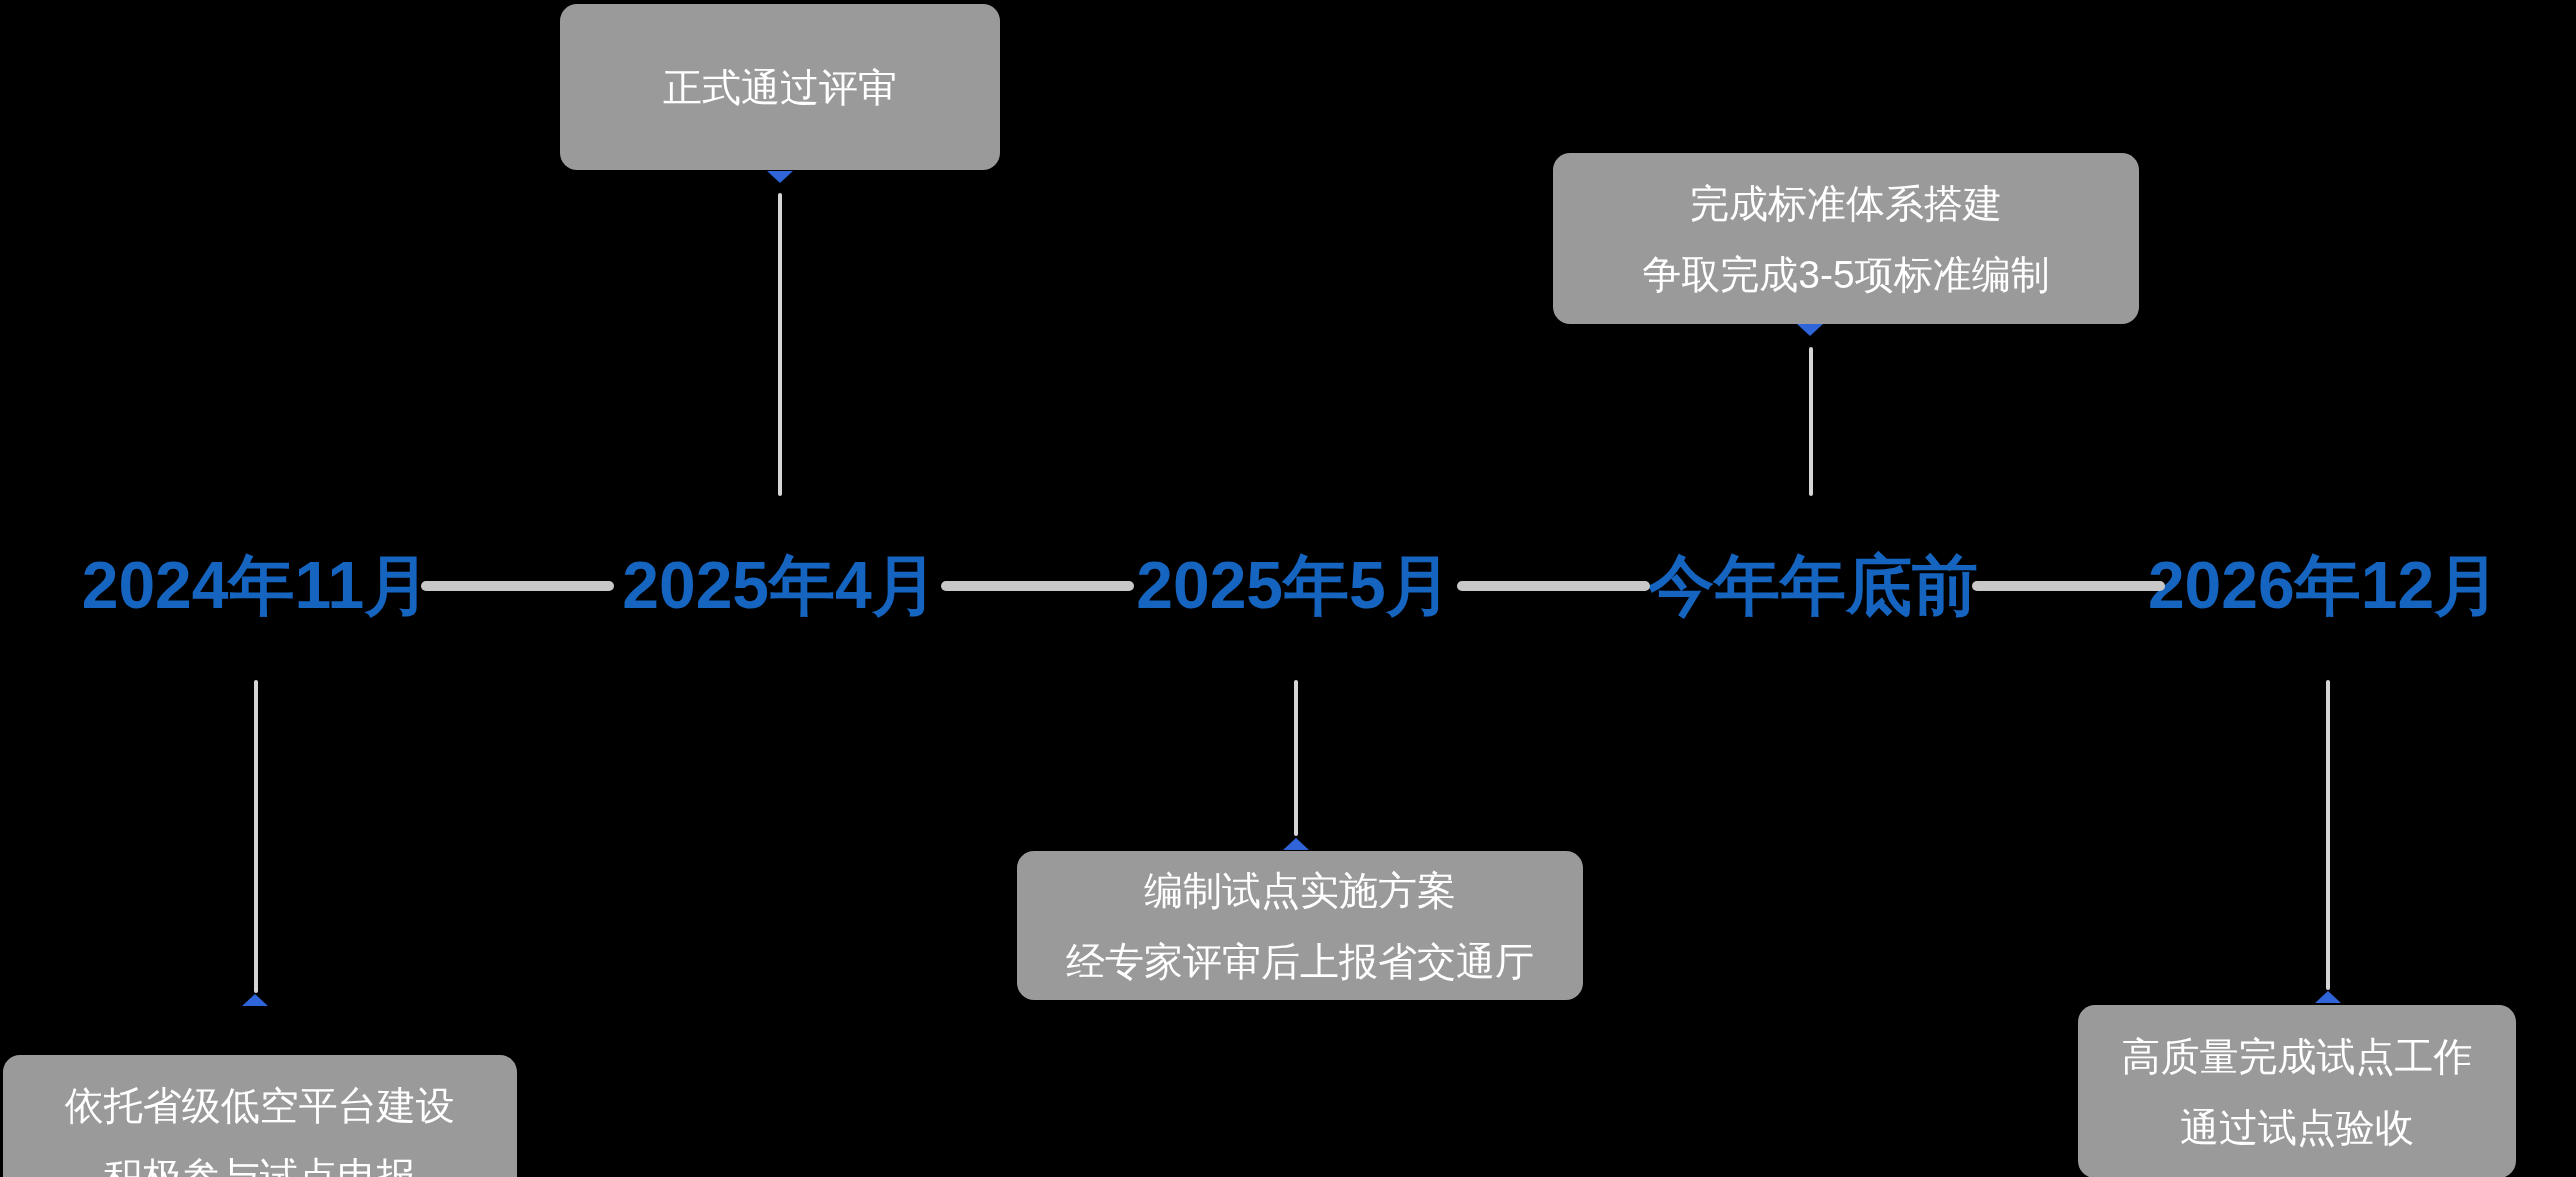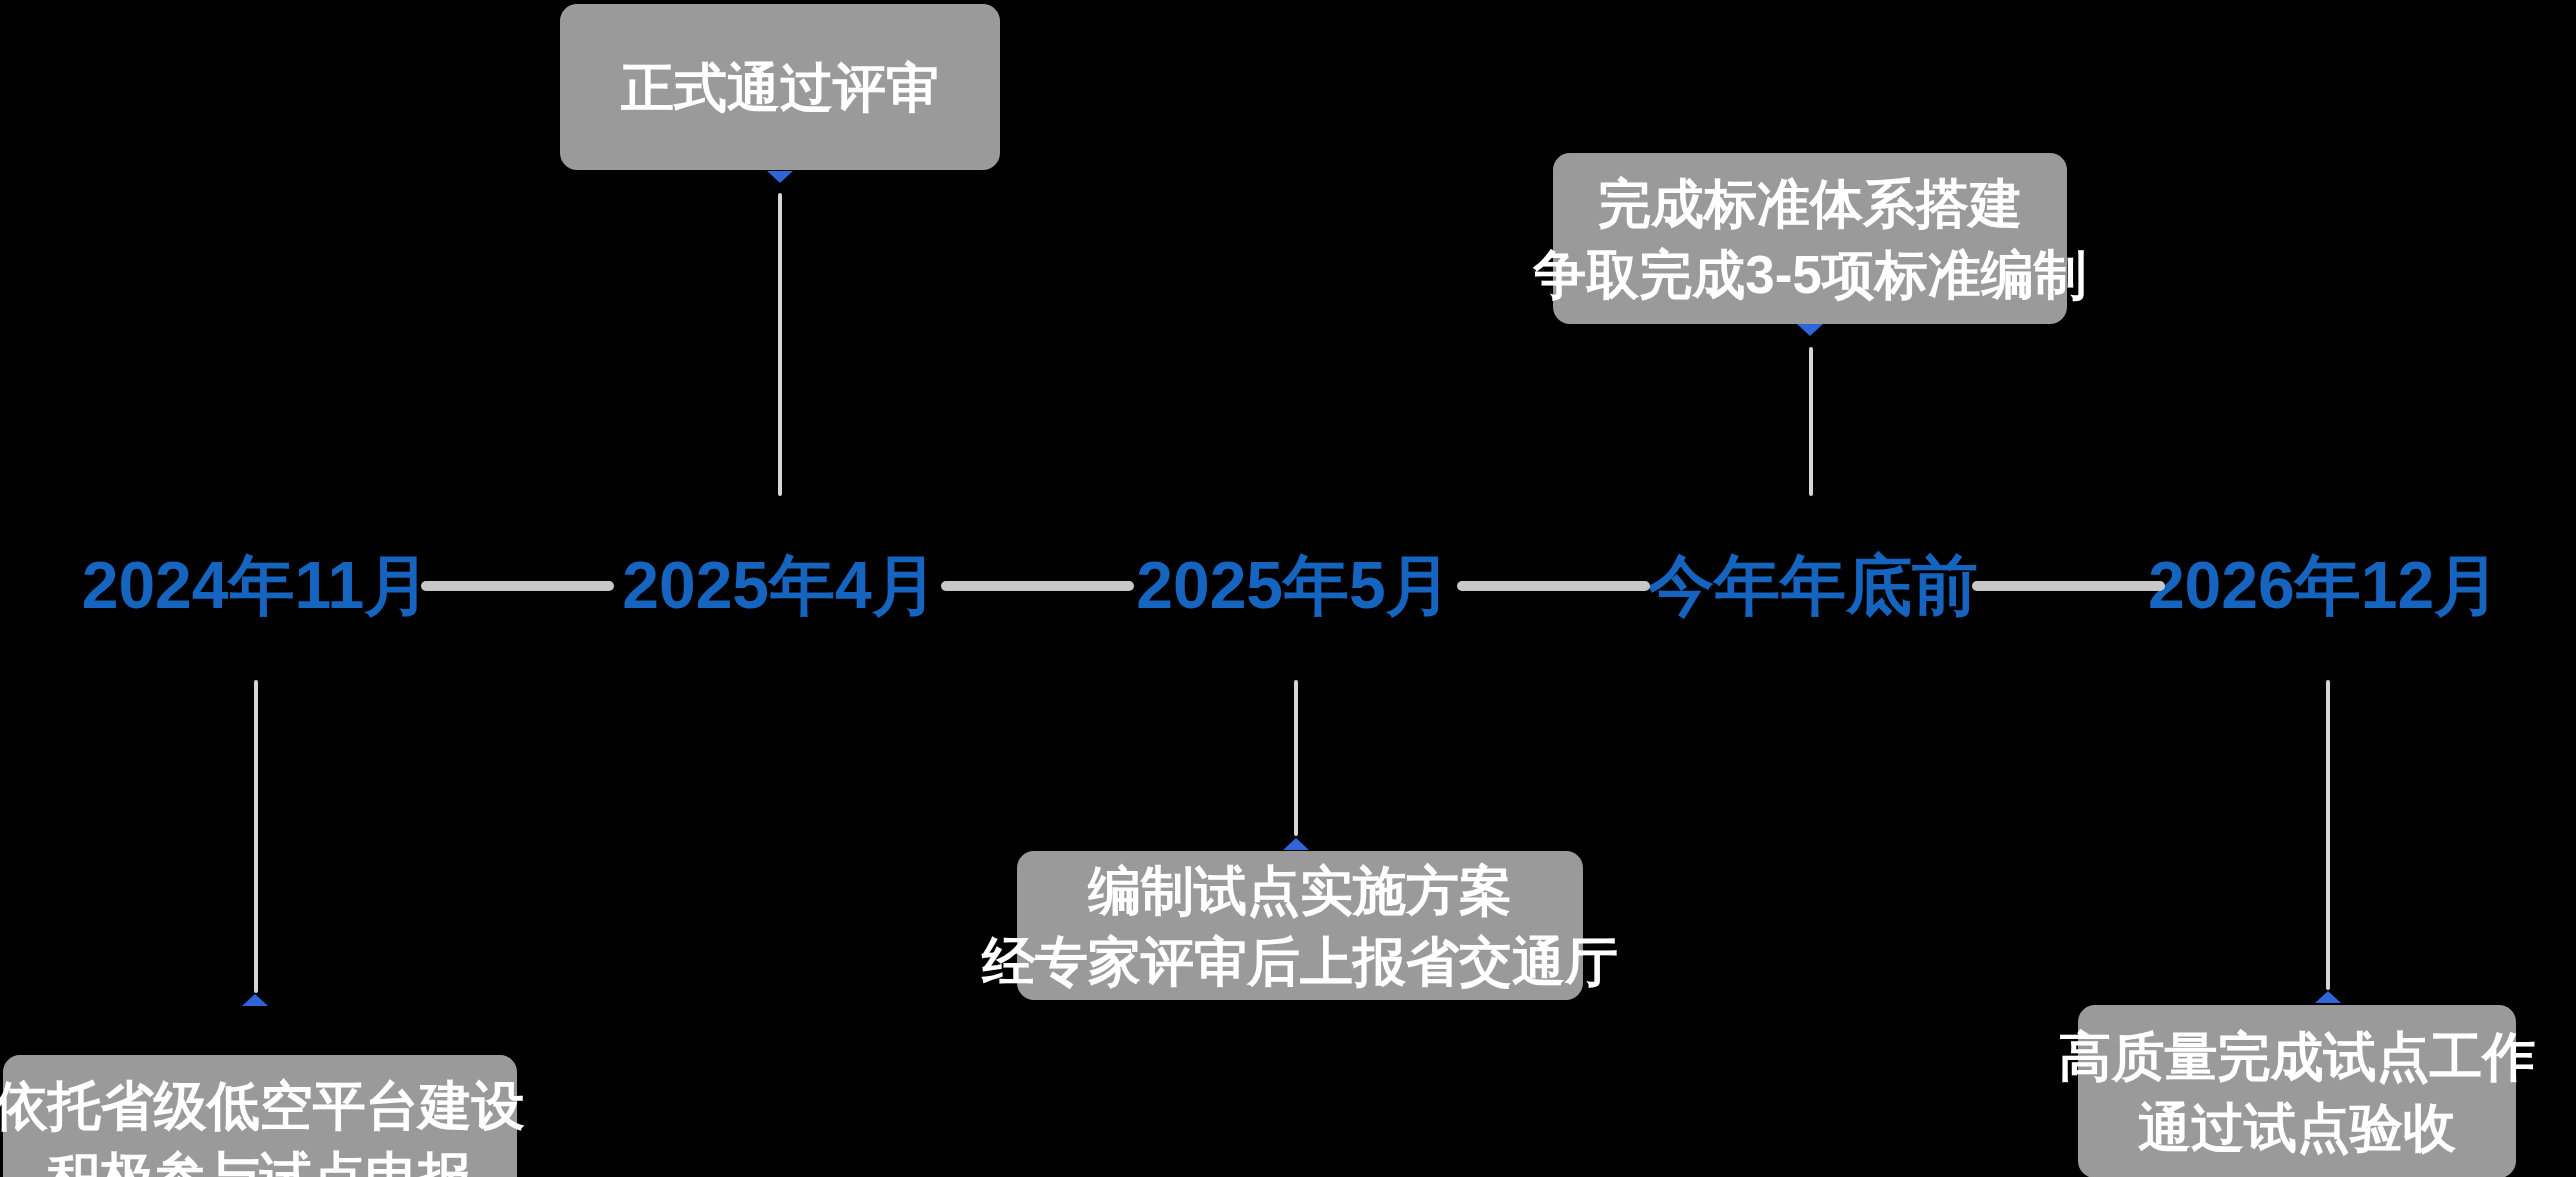--- a/index.html
+++ b/index.html
@@ -54,23 +54,23 @@
     position:absolute;
     background:var(--box-background);
     border-radius:17px;
     display:flex;
     flex-direction:column;
     justify-content:center;
     align-items:center;
     gap:28px;
   }
   .box-line{
-    font-size:53px;
+    font-size:39px;
     line-height:43px;
-    font-weight:bold;
+    font-weight:normal;
     color:var(--box-text);
     white-space:nowrap;
     text-align:center;
   }
 </style>
 </head>
 <body>
 
 <div class="canvas">
 
@@ -98,21 +98,21 @@
   <div class="tri tri-down" style="left:767px;top:171px"></div>
   <div class="vline" style="left:778px;top:193px;height:303px"></div>
 
   <div class="vline" style="left:1294px;top:680px;height:156px"></div>
   <div class="tri tri-up" style="left:1283px;top:838px"></div>
   <div class="box" style="left:1017px;top:851px;width:566px;height:149px">
     <div class="box-line">编制试点实施方案</div>
     <div class="box-line">经专家评审后上报省交通厅</div>
   </div>
 
-  <div class="box" style="left:1553px;top:153px;width:514px;height:171px">
+  <div class="box" style="left:1553px;top:153px;width:586px;height:171px">
     <div class="box-line">完成标准体系搭建</div>
     <div class="box-line">争取完成3-5项标准编制</div>
   </div>
   <div class="tri tri-down" style="left:1797px;top:324px"></div>
   <div class="vline" style="left:1809px;top:347px;height:149px"></div>
 
   <div class="vline" style="left:2326px;top:680px;height:310px"></div>
   <div class="tri tri-up" style="left:2315px;top:991px"></div>
   <div class="box" style="left:2078px;top:1005px;width:438px;height:173px">
     <div class="box-line">高质量完成试点工作</div>

